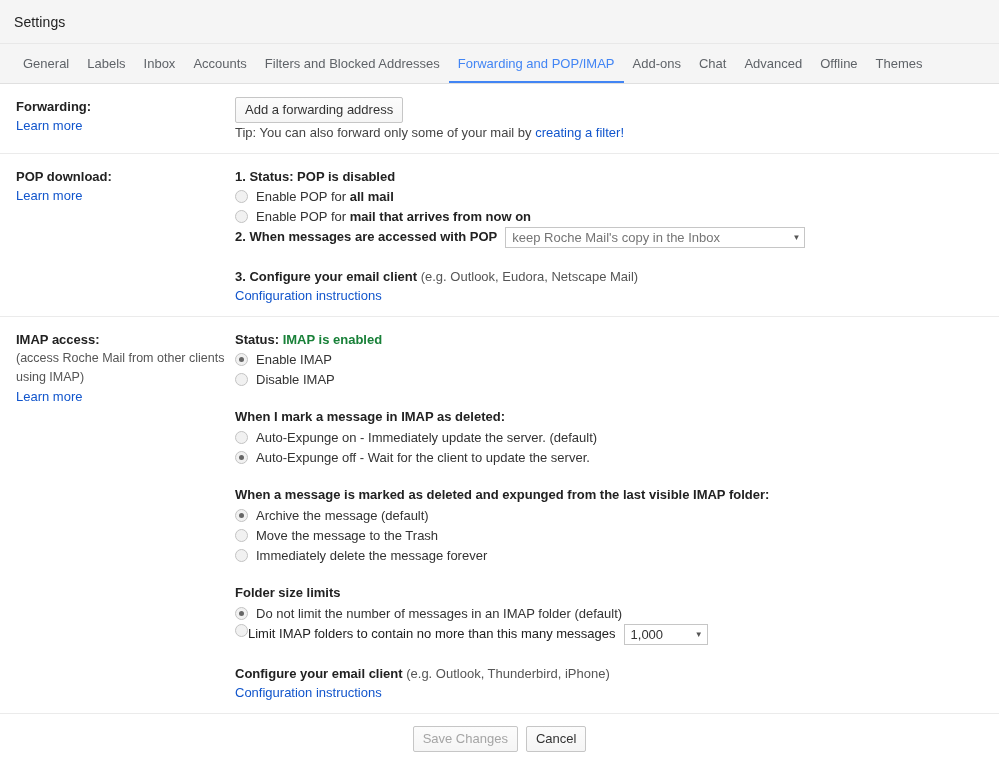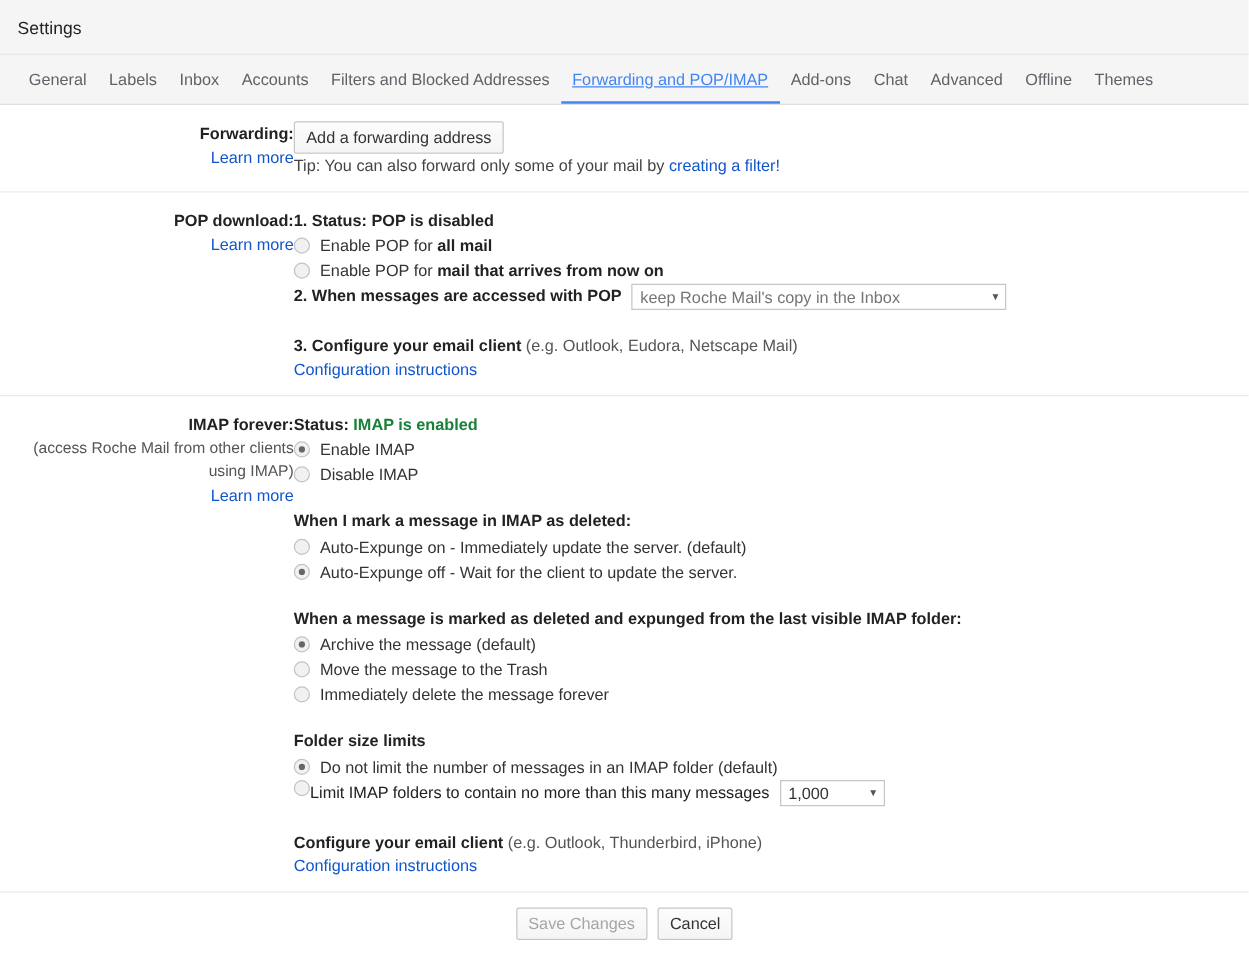--- a/index.html
+++ b/index.html
@@ -48,21 +48,20 @@
     align-items: center;
     padding: 0 9px;
     font-size: 13px;
     color: #5f6368;
     cursor: pointer;
     position: relative;
     white-space: nowrap;
   }
   .tab.active {
     color: #4285f4;
-    text-decoration: underline;
   }
   .tab.active::after {
     content: "";
     position: absolute;
     left: 0;
     right: 0;
     bottom: 0;
     height: 2px;
     background: #4285f4;
   }
@@ -75,23 +74,23 @@
     display: flex;
     border-bottom: 1px solid #ebebeb;
     padding: 13px 0 11px 0;
   }
   .section.no-border {
     border-bottom: none;
   }
   .sec-label {
     width: 235px;
     flex: none;
+    padding-left: 16px;
     box-sizing: border-box;
     line-height: 19px;
-    text-align: right;
   }
   .sec-label .title {
     font-weight: bold;
     color: #222;
     font-size: 13px;
   }
   .sec-label .sub {
     color: #555;
     font-size: 12.5px;
   }
@@ -291,21 +290,21 @@
           <span class="strong">3. Configure your email client</span><span class="muted"> (e.g. Outlook, Eudora, Netscape Mail)</span>
         </div>
         <a class="link">Configuration instructions</a>
       </div>
 
     </div>
   </div>
 
   <div class="section no-border">
     <div class="sec-label">
-      <div class="title">IMAP forever:</div>
+      <div class="title">IMAP access:</div>
       <div class="sub">(access Roche Mail from other clients</div>
       <div class="sub">using IMAP)</div>
       <a class="link">Learn more</a>
     </div>
     <div class="sec-body">
 
       <div>
         <span class="strong">Status: </span><span class="green">IMAP is enabled</span>
       </div>
 

